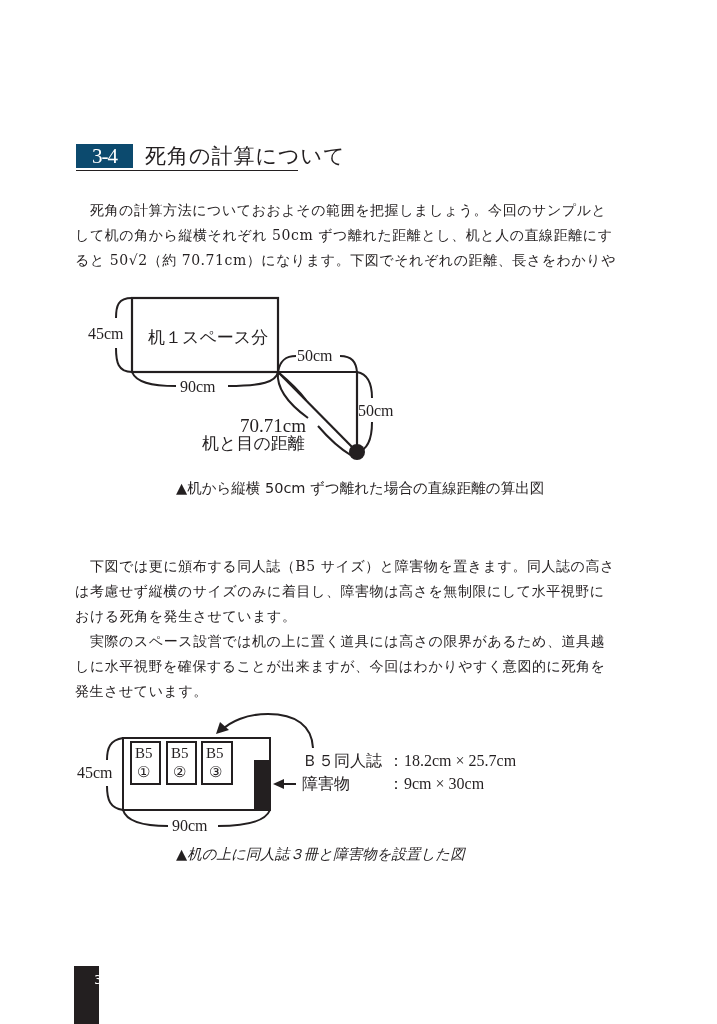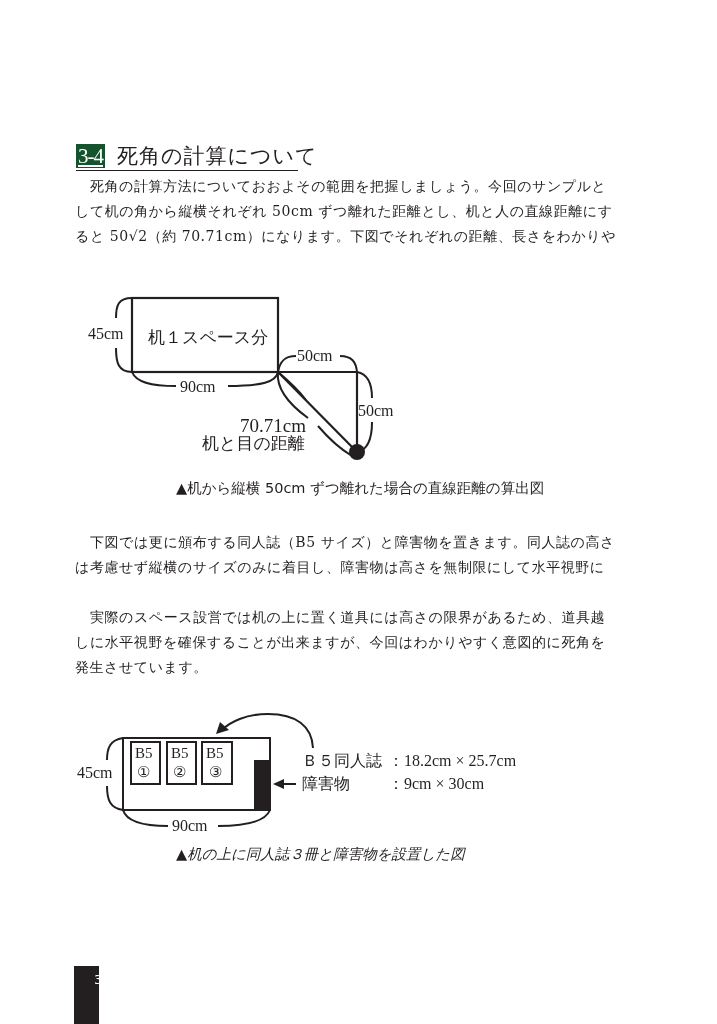--- a/index.html
+++ b/index.html
@@ -1,21 +1,21 @@
 <!DOCTYPE html>
 <html><head>
 <meta charset="utf-8">
 <style>
   html, body { margin: 0; padding: 0; background: #ffffff; }
   body { width: 717px; height: 1024px; position: relative; overflow: hidden; font-family: "DejaVu Serif", "Liberation Serif", serif; color: #231f20; }
   .heading { position: absolute; left: 76px; top: 143px; height: 26px; display: flex; align-items: center; }
-  .heading-num { background: #14532d; color: #fff; font-family: "Liberation Serif", serif; font-size: 21px; line-height: 24px; padding: 0 2px; letter-spacing: -1px; text-decoration: underline; }
+  .heading-num { background: #0c4a6e; color: #fff; font-family: "Liberation Serif", serif; font-size: 21px; line-height: 24px; padding: 0 16px; letter-spacing: -1px; }
   .heading-title { font-family: "DejaVu Sans", sans-serif; font-size: 21px; margin-left: 12px; letter-spacing: 1px; font-weight: 300; }
   .heading-rule { position: absolute; left: 76px; top: 170px; width: 222px; height: 1px; background: #231f20; }
-  .para { position: absolute; left: 75px; width: 530px; font-size: 14px; line-height: 25px; letter-spacing: 0.55px; text-align: justify; }
+  .para { position: absolute; left: 75px; width: 530px; font-size: 14px; line-height: 25px; letter-spacing: 0.55px; text-align: justify; margin-top: 24px; }
   .para .ln { display: block; white-space: nowrap; }
   .para .ind { padding-left: 15px; }
   .caption { position: absolute; font-family: "DejaVu Sans", sans-serif; font-size: 14.5px; letter-spacing: 0px; white-space: nowrap; }
   svg { position: absolute; left: 0; top: 0; }
   .diag-text { font-family: "Liberation Serif", serif; fill: #231f20; }
   .page-tab { position: absolute; left: 74px; top: 966px; width: 25px; height: 58px; background: #231f20; }
   .page-num { position: absolute; left: 94px; top: 972px; color: #fff; font-family: "DejaVu Sans", sans-serif; font-size: 13px; }
 </style>
 </head>
 <body>
@@ -106,20 +106,21 @@
     <text x="302" y="789" font-size="16">障害物</text>
     <text x="388" y="789" font-size="16">：9cm × 30cm</text>
   </g>
 </svg>
 
 <div class="caption" style="left:176px; top:479px;">▲机から縦横 50cm ずつ離れた場合の直線距離の算出図</div>
 
 <div class="para" style="top:530px;">
   <span class="ln ind">下図では更に頒布する同人誌（B5 サイズ）と障害物を置きます。同人誌の高さ</span>
   <span class="ln">は考慮せず縦横のサイズのみに着目し、障害物は高さを無制限にして水平視野に</span>
+  <span class="ln">おける死角を発生させています。</span>
 </div>
 
 <div class="para" style="top:605px;">
   <span class="ln ind">実際のスペース設営では机の上に置く道具には高さの限界があるため、道具越</span>
   <span class="ln">しに水平視野を確保することが出来ますが、今回はわかりやすく意図的に死角を</span>
   <span class="ln">発生させています。</span>
 </div>
 
 <div class="caption" style="left:176px; top:845px;font-style:italic;">▲机の上に同人誌３冊と障害物を設置した図</div>
 

